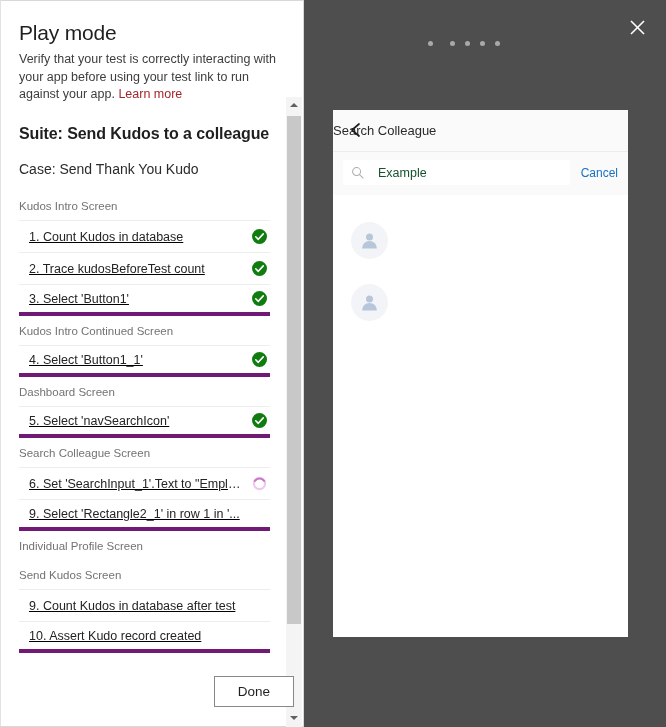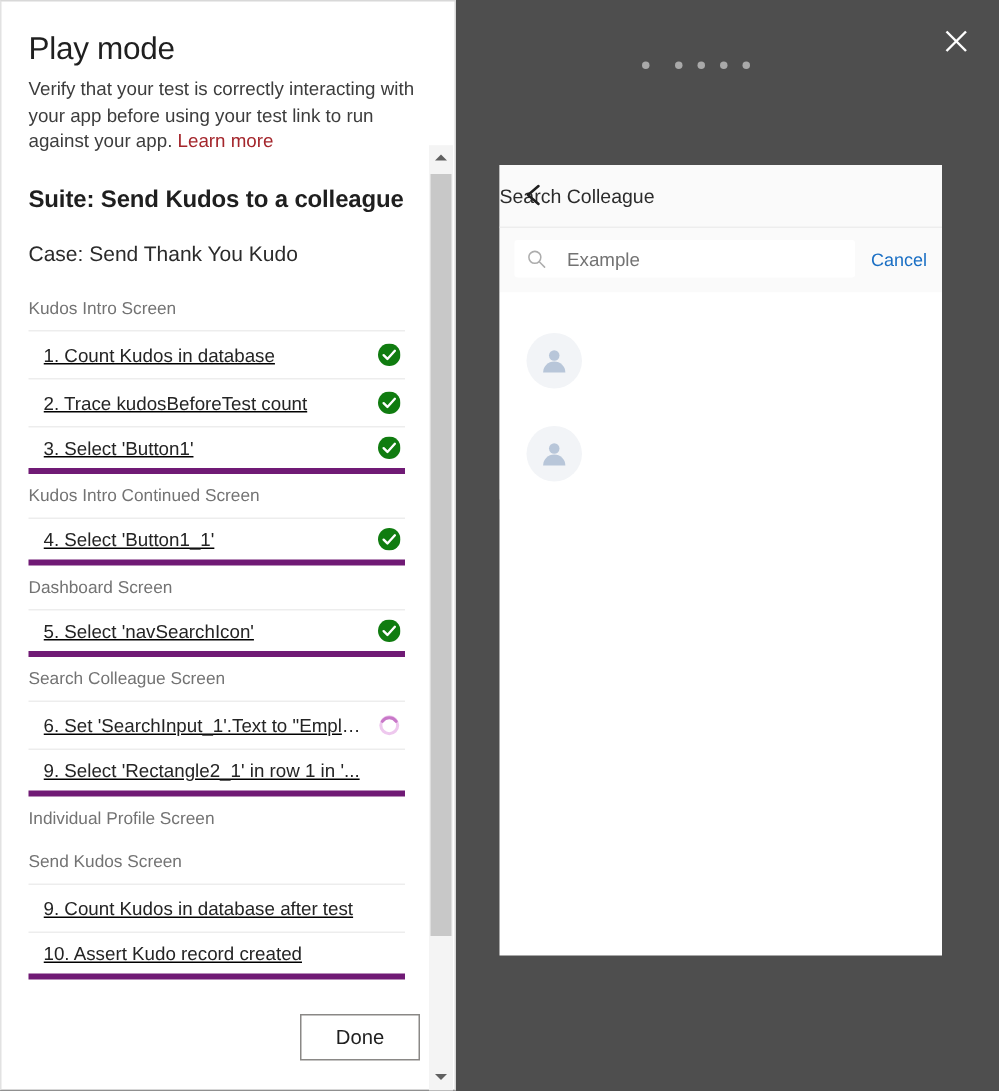--- a/index.html
+++ b/index.html
@@ -91,21 +91,21 @@
   .sb-arrow.up span { border-bottom: 4px solid #606060; }
   .sb-arrow.down span { border-top: 4px solid #606060; }
   .sb-thumb {
     position: absolute; left: 1px; top: 19px;
     width: 14px; height: 508px;
     background: #c8c8c8;
   }
 
   
   .done-button {
-    position: absolute; left: 199px; top: 675px;
+    position: absolute; left: 213px; top: 675px;
     width: 80px; height: 31px;
     background: #ffffff; border: 1px solid #8a8886;
     font-family: "Liberation Sans", sans-serif;
     font-size: 13.5px; color: #1f1f1f;
     cursor: pointer;
   }
 
   
   .player-area { position: absolute; left: 304px; top: 0; width: 362px; height: 727px; }
 
@@ -143,21 +143,21 @@
     background: #fafafa; padding: 8px 10px 10px 10px;
     display: flex; align-items: center;
   }
   .search-input-wrap {
     flex: 1; height: 25px; background: #ffffff;
     border-radius: 2px; display: flex; align-items: center;
     padding-left: 8px;
   }
   .search-glyph { width: 13px; height: 13px; flex: 0 0 13px; opacity: .55; }
   .search-value {
-    font-size: 12.5px; color: #737373; margin-left: 14px;
+    font-size: 12.5px; color: #14532d; margin-left: 14px;
     border: none; outline: none; background: transparent;
     font-family: "Liberation Sans", sans-serif; width: 100%;
   }
   .cancel-link {
     font-size: 12px; color: #1a6fc4; margin-left: 11px;
     cursor: pointer; text-decoration: none;
   }
 
   .results { padding: 14px 0 0 0; background: #ffffff; }
   .result-row { height: 62px; display: flex; align-items: center; padding-left: 18px; }

